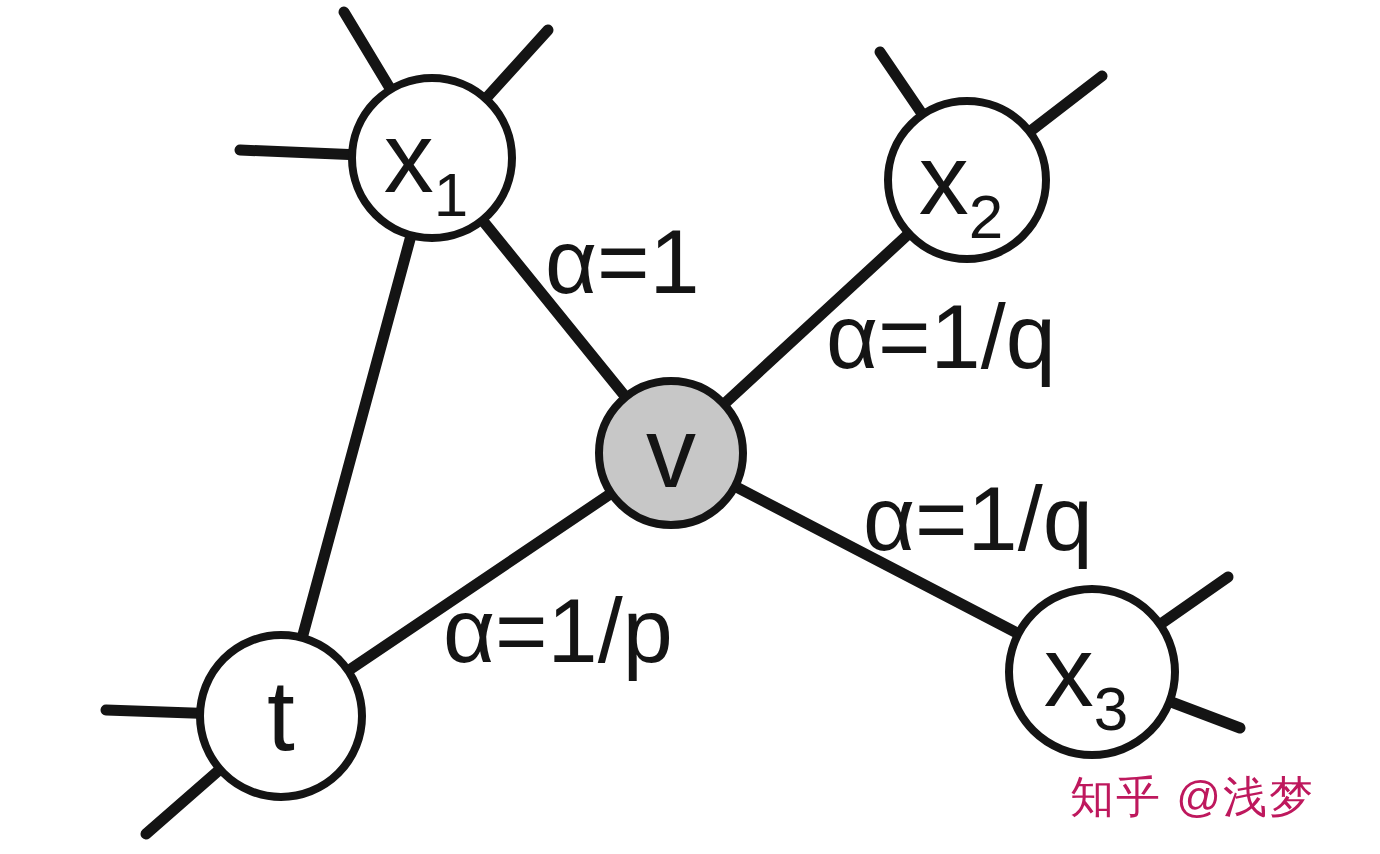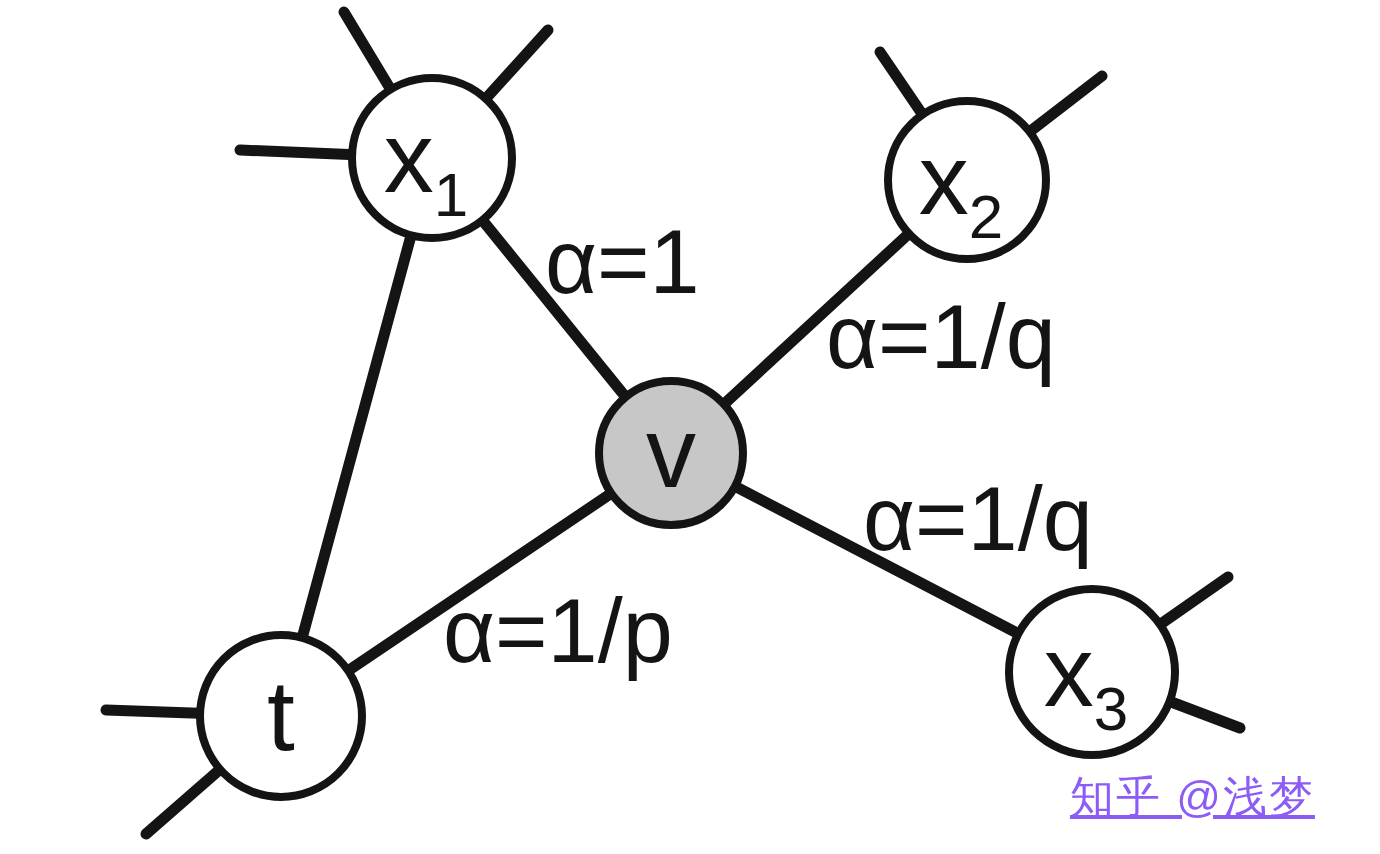--- a/index.html
+++ b/index.html
@@ -73,14 +73,14 @@
       <text x="426" y="192" text-anchor="middle" class="node-label">x<tspan class="node-sub" dy="24">1</tspan></text>
       <text x="961" y="214" text-anchor="middle" class="node-label">x<tspan class="node-sub" dy="24">2</tspan></text>
       <text x="671" y="487" text-anchor="middle" class="node-label">v</text>
       <text x="281" y="750" text-anchor="middle" class="node-label">t</text>
       <text x="1086" y="706" text-anchor="middle" class="node-label">x<tspan class="node-sub" dy="24">3</tspan></text>
       <text x="443" y="662" class="edge-label">α=1/p</text>
       <text x="545" y="293" class="edge-label">α=1</text>
       <text x="826" y="368" class="edge-label">α=1/q</text>
       <text x="863" y="550" class="edge-label">α=1/q</text>
     </svg>
-  <div id="watermark" style="color: #8b5cf6; text-decoration: underline;">知乎 @浅梦</div>
+  <div id="watermark" style="color: #be185d;">知乎 @浅梦</div>
 </div>
 
 </body></html>

